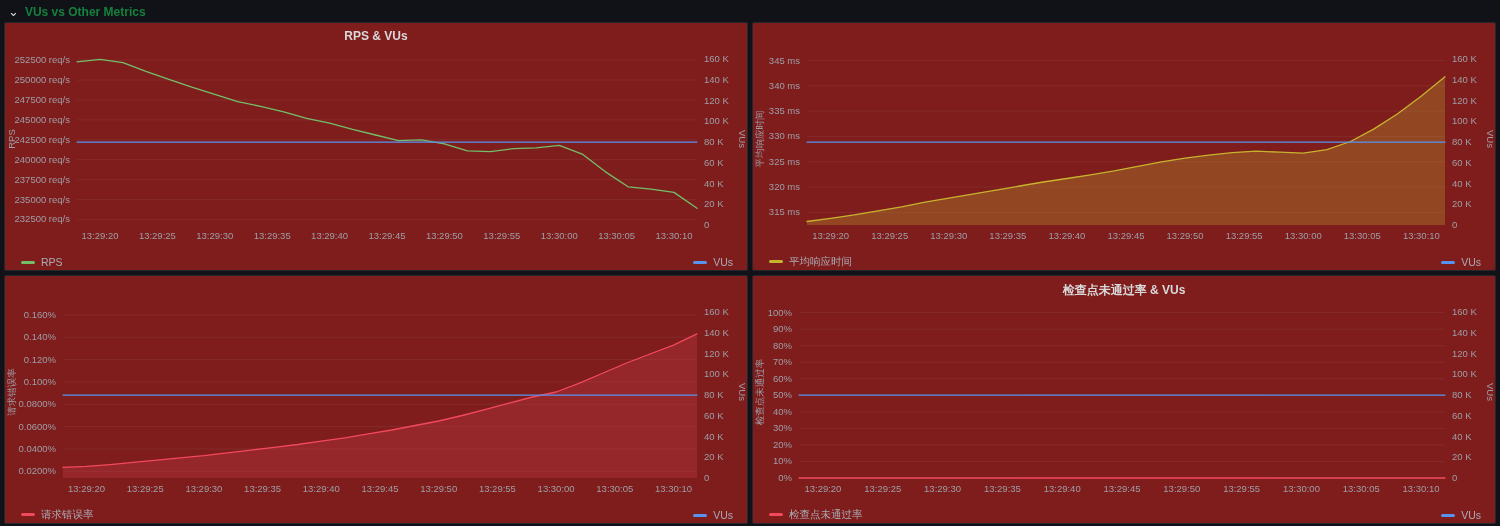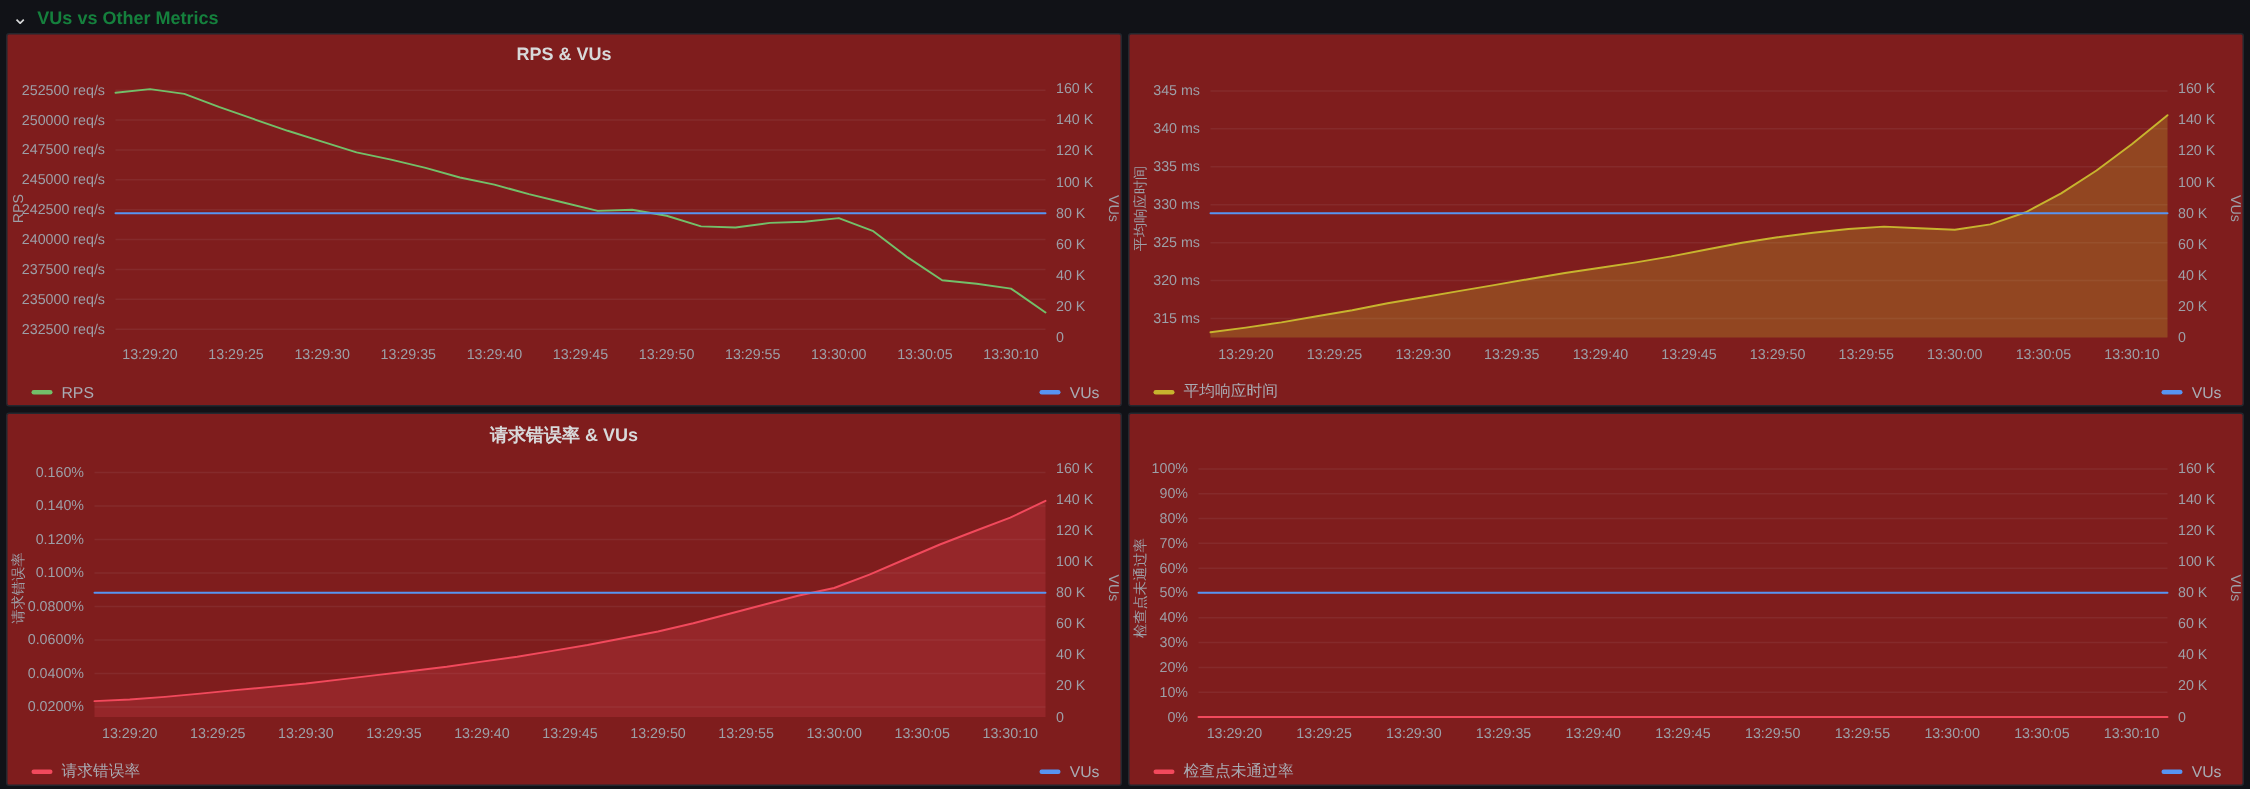--- a/index.html
+++ b/index.html
@@ -172,21 +172,20 @@
               <span>平均响应时间</span>
             </span></div>
         <div class="legend-right"><span class="legend-item">
               <span class="legend-marker" style="background: rgb(87, 148, 242);"></span>
               <span>VUs</span>
             </span></div>
       </div>
     </section>
 
     <section class="panel">
-      <h2 class="panel-title">请求错误率 &amp; VUs</h2>
       <svg class="chart" viewBox="0 0 742 200">
           <line x1="58" x2="692" y1="171.2987012987013" y2="171.2987012987013" stroke="rgba(204,204,220,0.08)" stroke-width="1"></line>
           <text x="51" y="174.2987012987013" text-anchor="end" class="tick">0.0200%</text>
           <line x1="58" x2="692" y1="148.96103896103895" y2="148.96103896103895" stroke="rgba(204,204,220,0.08)" stroke-width="1"></line>
           <text x="51" y="151.96103896103895" text-anchor="end" class="tick">0.0400%</text>
           <line x1="58" x2="692" y1="126.62337662337663" y2="126.62337662337663" stroke="rgba(204,204,220,0.08)" stroke-width="1"></line>
           <text x="51" y="129.62337662337663" text-anchor="end" class="tick">0.0600%</text>
           <line x1="58" x2="692" y1="104.28571428571428" y2="104.28571428571428" stroke="rgba(204,204,220,0.08)" stroke-width="1"></line>
           <text x="51" y="107.28571428571428" text-anchor="end" class="tick">0.0800%</text>
           <line x1="58" x2="692" y1="81.94805194805194" y2="81.94805194805194" stroke="rgba(204,204,220,0.08)" stroke-width="1"></line>
@@ -229,20 +228,21 @@
               <span>请求错误率</span>
             </span></div>
         <div class="legend-right"><span class="legend-item">
               <span class="legend-marker" style="background: rgb(87, 148, 242);"></span>
               <span>VUs</span>
             </span></div>
       </div>
     </section>
 
     <section class="panel">
+      <h2 class="panel-title">检查点未通过率 &amp; VUs</h2>
       <svg class="chart" viewBox="0 0 742 200">
           <line x1="46" x2="692" y1="178" y2="178" stroke="rgba(204,204,220,0.08)" stroke-width="1"></line>
           <text x="39" y="181" text-anchor="end" class="tick">0%</text>
           <line x1="46" x2="692" y1="161.46153846153845" y2="161.46153846153845" stroke="rgba(204,204,220,0.08)" stroke-width="1"></line>
           <text x="39" y="164.46153846153845" text-anchor="end" class="tick">10%</text>
           <line x1="46" x2="692" y1="144.92307692307693" y2="144.92307692307693" stroke="rgba(204,204,220,0.08)" stroke-width="1"></line>
           <text x="39" y="147.92307692307693" text-anchor="end" class="tick">20%</text>
           <line x1="46" x2="692" y1="128.3846153846154" y2="128.3846153846154" stroke="rgba(204,204,220,0.08)" stroke-width="1"></line>
           <text x="39" y="131.3846153846154" text-anchor="end" class="tick">30%</text>
           <line x1="46" x2="692" y1="111.84615384615385" y2="111.84615384615385" stroke="rgba(204,204,220,0.08)" stroke-width="1"></line>

